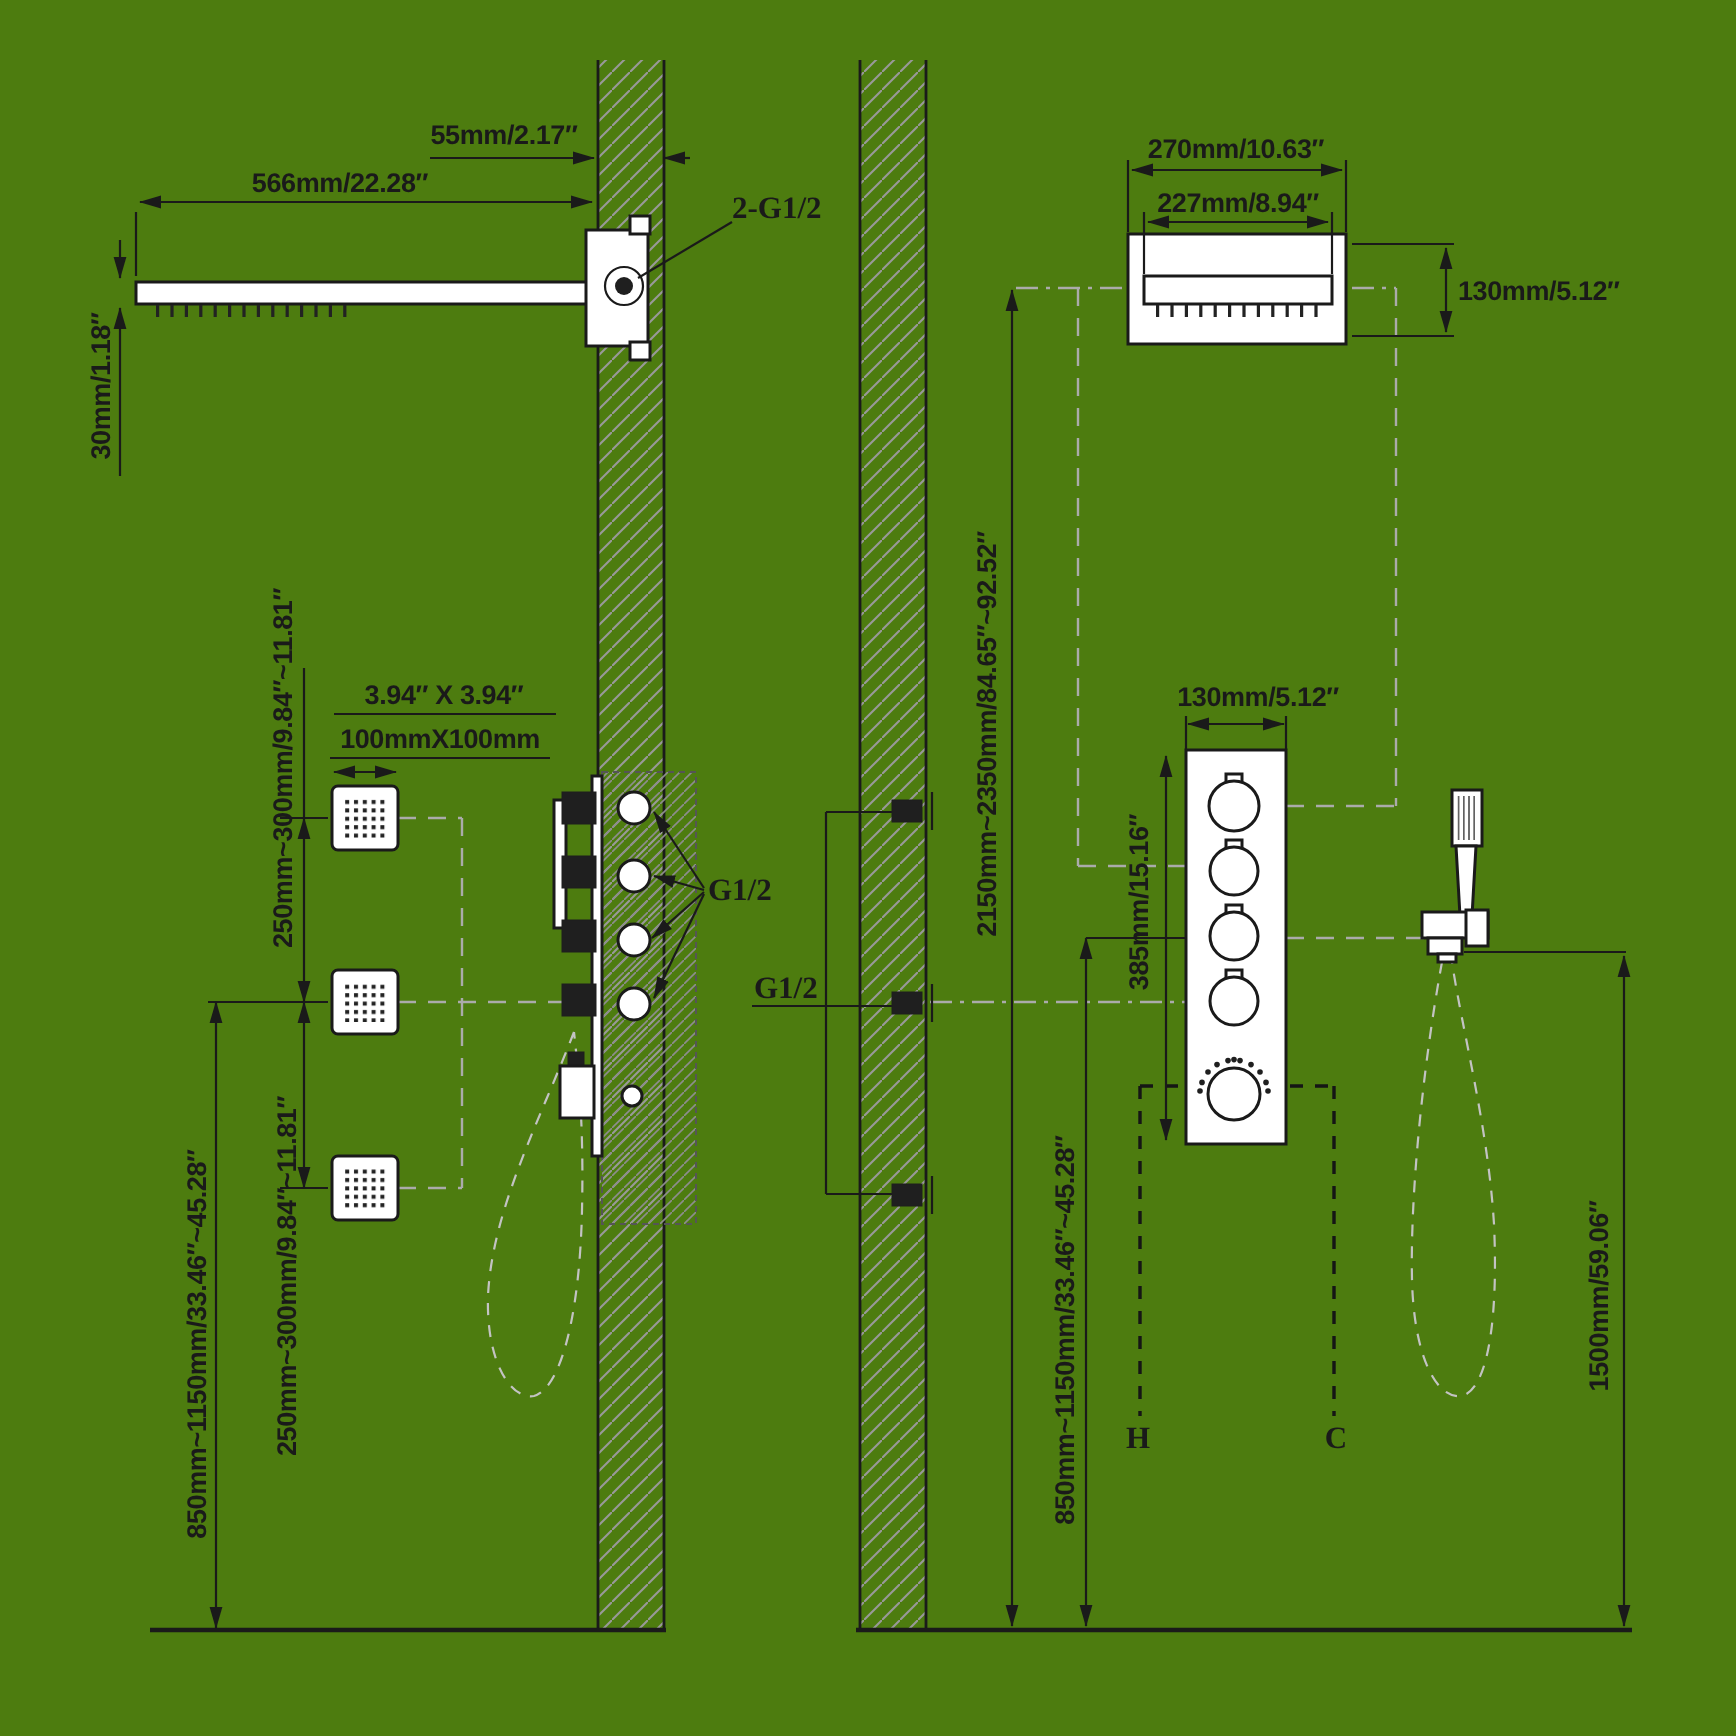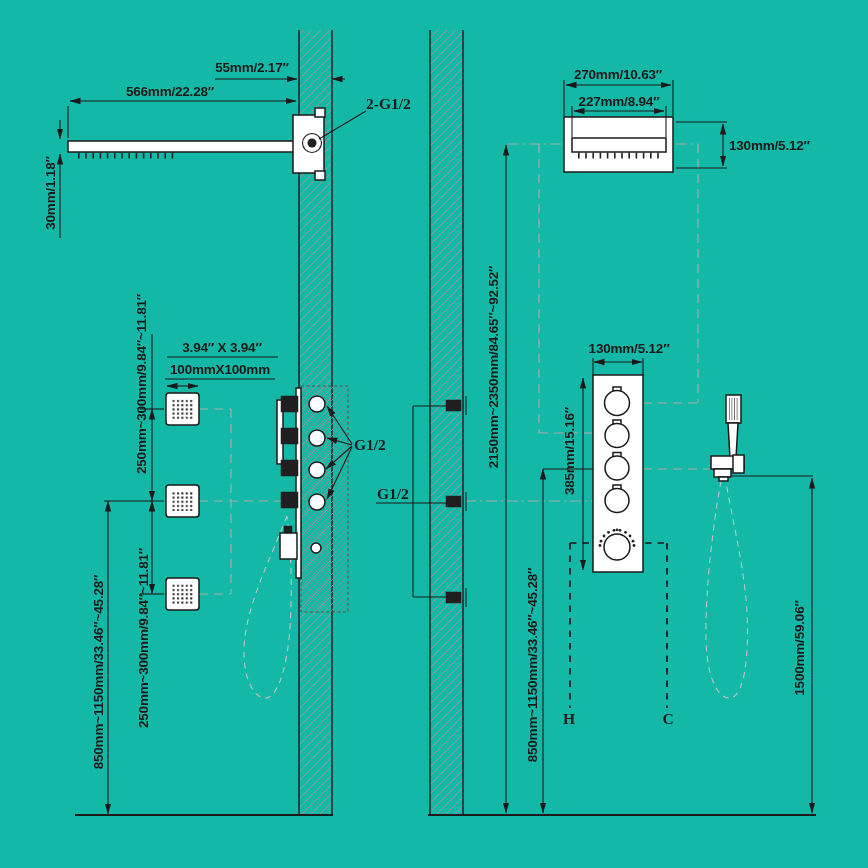--- a/index.html
+++ b/index.html
@@ -1,16 +1,16 @@
 <!DOCTYPE html>
 <html><head>
 <meta charset="utf-8">
 <style>
   html,body{margin:0;padding:0;background:#ffffff;}
-  #stage{position:relative;width:868px;height:868px;background:#14b8a6;overflow:hidden;
+  #stage{position:relative;width:868px;height:868px;background:#4d7c0f;overflow:hidden;
          font-family:"Liberation Sans","DejaVu Sans",sans-serif;}
   svg{display:block;}
   text{fill:#1a1a1a;font-family:"Liberation Sans","DejaVu Sans",sans-serif;
        font-size:13.5px;font-weight:600;letter-spacing:-0.2px;}
   text.serif{font-family:"Liberation Serif","DejaVu Serif",serif;font-size:15.5px;font-weight:600;
        letter-spacing:0;}
   .obj{stroke:#1a1a1a;stroke-width:1.5;fill:#ffffff;}
   .objthin{stroke:#1a1a1a;stroke-width:1.1;fill:none;}
   .dim{stroke:#1a1a1a;stroke-width:1.1;fill:none;}
   .dark{fill:#1f1f1f;stroke:#1f1f1f;stroke-width:0.5;}

